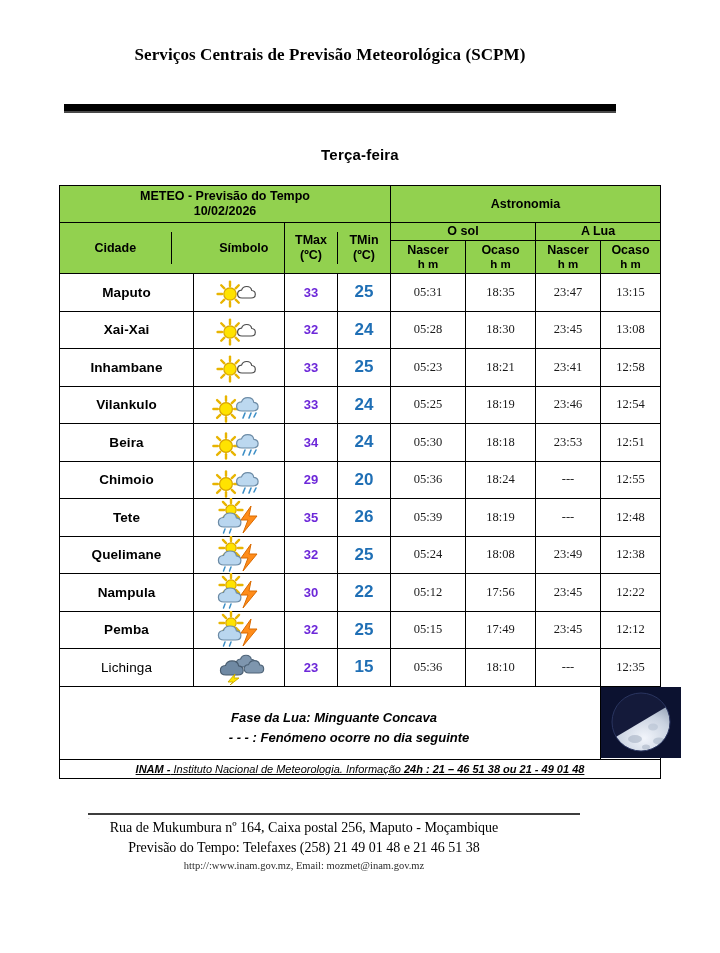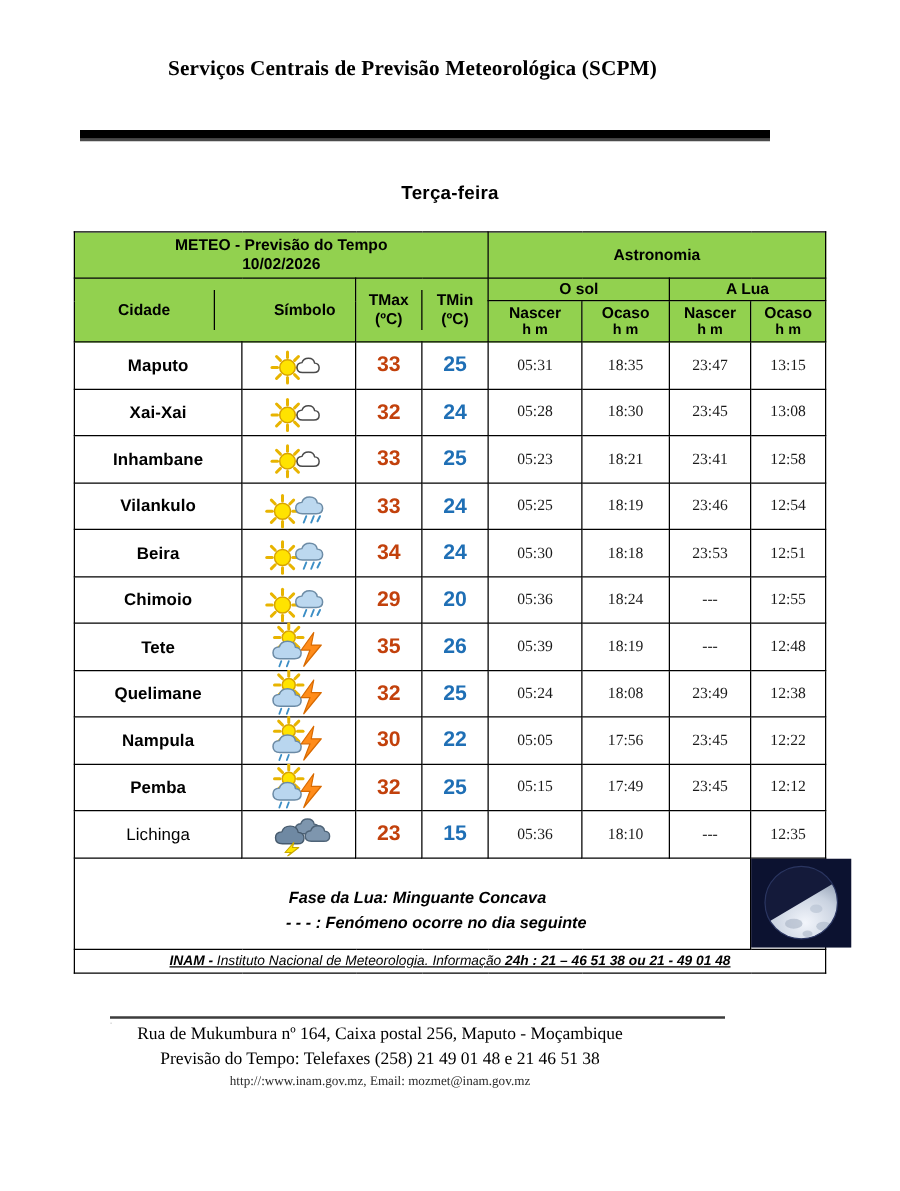--- a/index.html
+++ b/index.html
@@ -109,23 +109,23 @@
   td.city {
     text-align: left;
     padding-left: 18px;
     font-size: 13.5px;
     font-weight: bold;
     letter-spacing: .1px;
   }
   td.city.light { font-weight: normal; font-size: 13.5px; }
   td.sym { padding: 0; }
   td.tmax {
-    color: #c2410c;
+    color: #6d28d9;
     font-weight: bold;
-    font-size: 17px;
+    font-size: 13px;
   }
   td.tmin {
     color: #1f6fb5;
     font-weight: bold;
     font-size: 17px;
   }
   td.astro {
     font-family: "Liberation Serif", serif;
     font-size: 12.5px;
     color: #1a1a1a;
@@ -549,21 +549,21 @@
     </g>
       <path d="M14 29 q-5.6 0 -5.6 -4.8 q0 -4.4 5.1 -4.7 q1.4 -4.5 6.5 -4.5 q5.7 0 6.4 4.9 q4.5 .4 4.5 4.5 q0 4.6 -5.3 4.6 Z" fill="#b9d6ef" stroke="#6b8aa5" stroke-width="1.2" stroke-linejoin="round"></path>
       <line x1="15" y1="31" x2="13.5" y2="35" stroke="#3d8fc6" stroke-width="1.5" stroke-linecap="round"></line>
       <line x1="21" y1="31" x2="19.5" y2="35" stroke="#3d8fc6" stroke-width="1.5" stroke-linecap="round"></line>
       <path d="M41 8 L31 22 L38 22 L33 35 L47 18 L39 18 Z" fill="#ff8c1a" stroke="#d96a00" stroke-width="1" stroke-linejoin="round"></path>
     </svg>
             </div>
           </td>
           <td class="tmax">30</td>
           <td class="tmin">22</td>
-          <td class="astro">05:05</td>
+          <td class="astro">05:12</td>
           <td class="astro">17:56</td>
           <td class="astro">23:45</td>
           <td class="astro">12:22</td>
         </tr>
         <tr class="data-row">
           <td class="city">Pemba</td>
           <td class="sym">
             <div class="sym-box">
               <svg width="58" height="38" viewBox="0 0 58 38">
 

